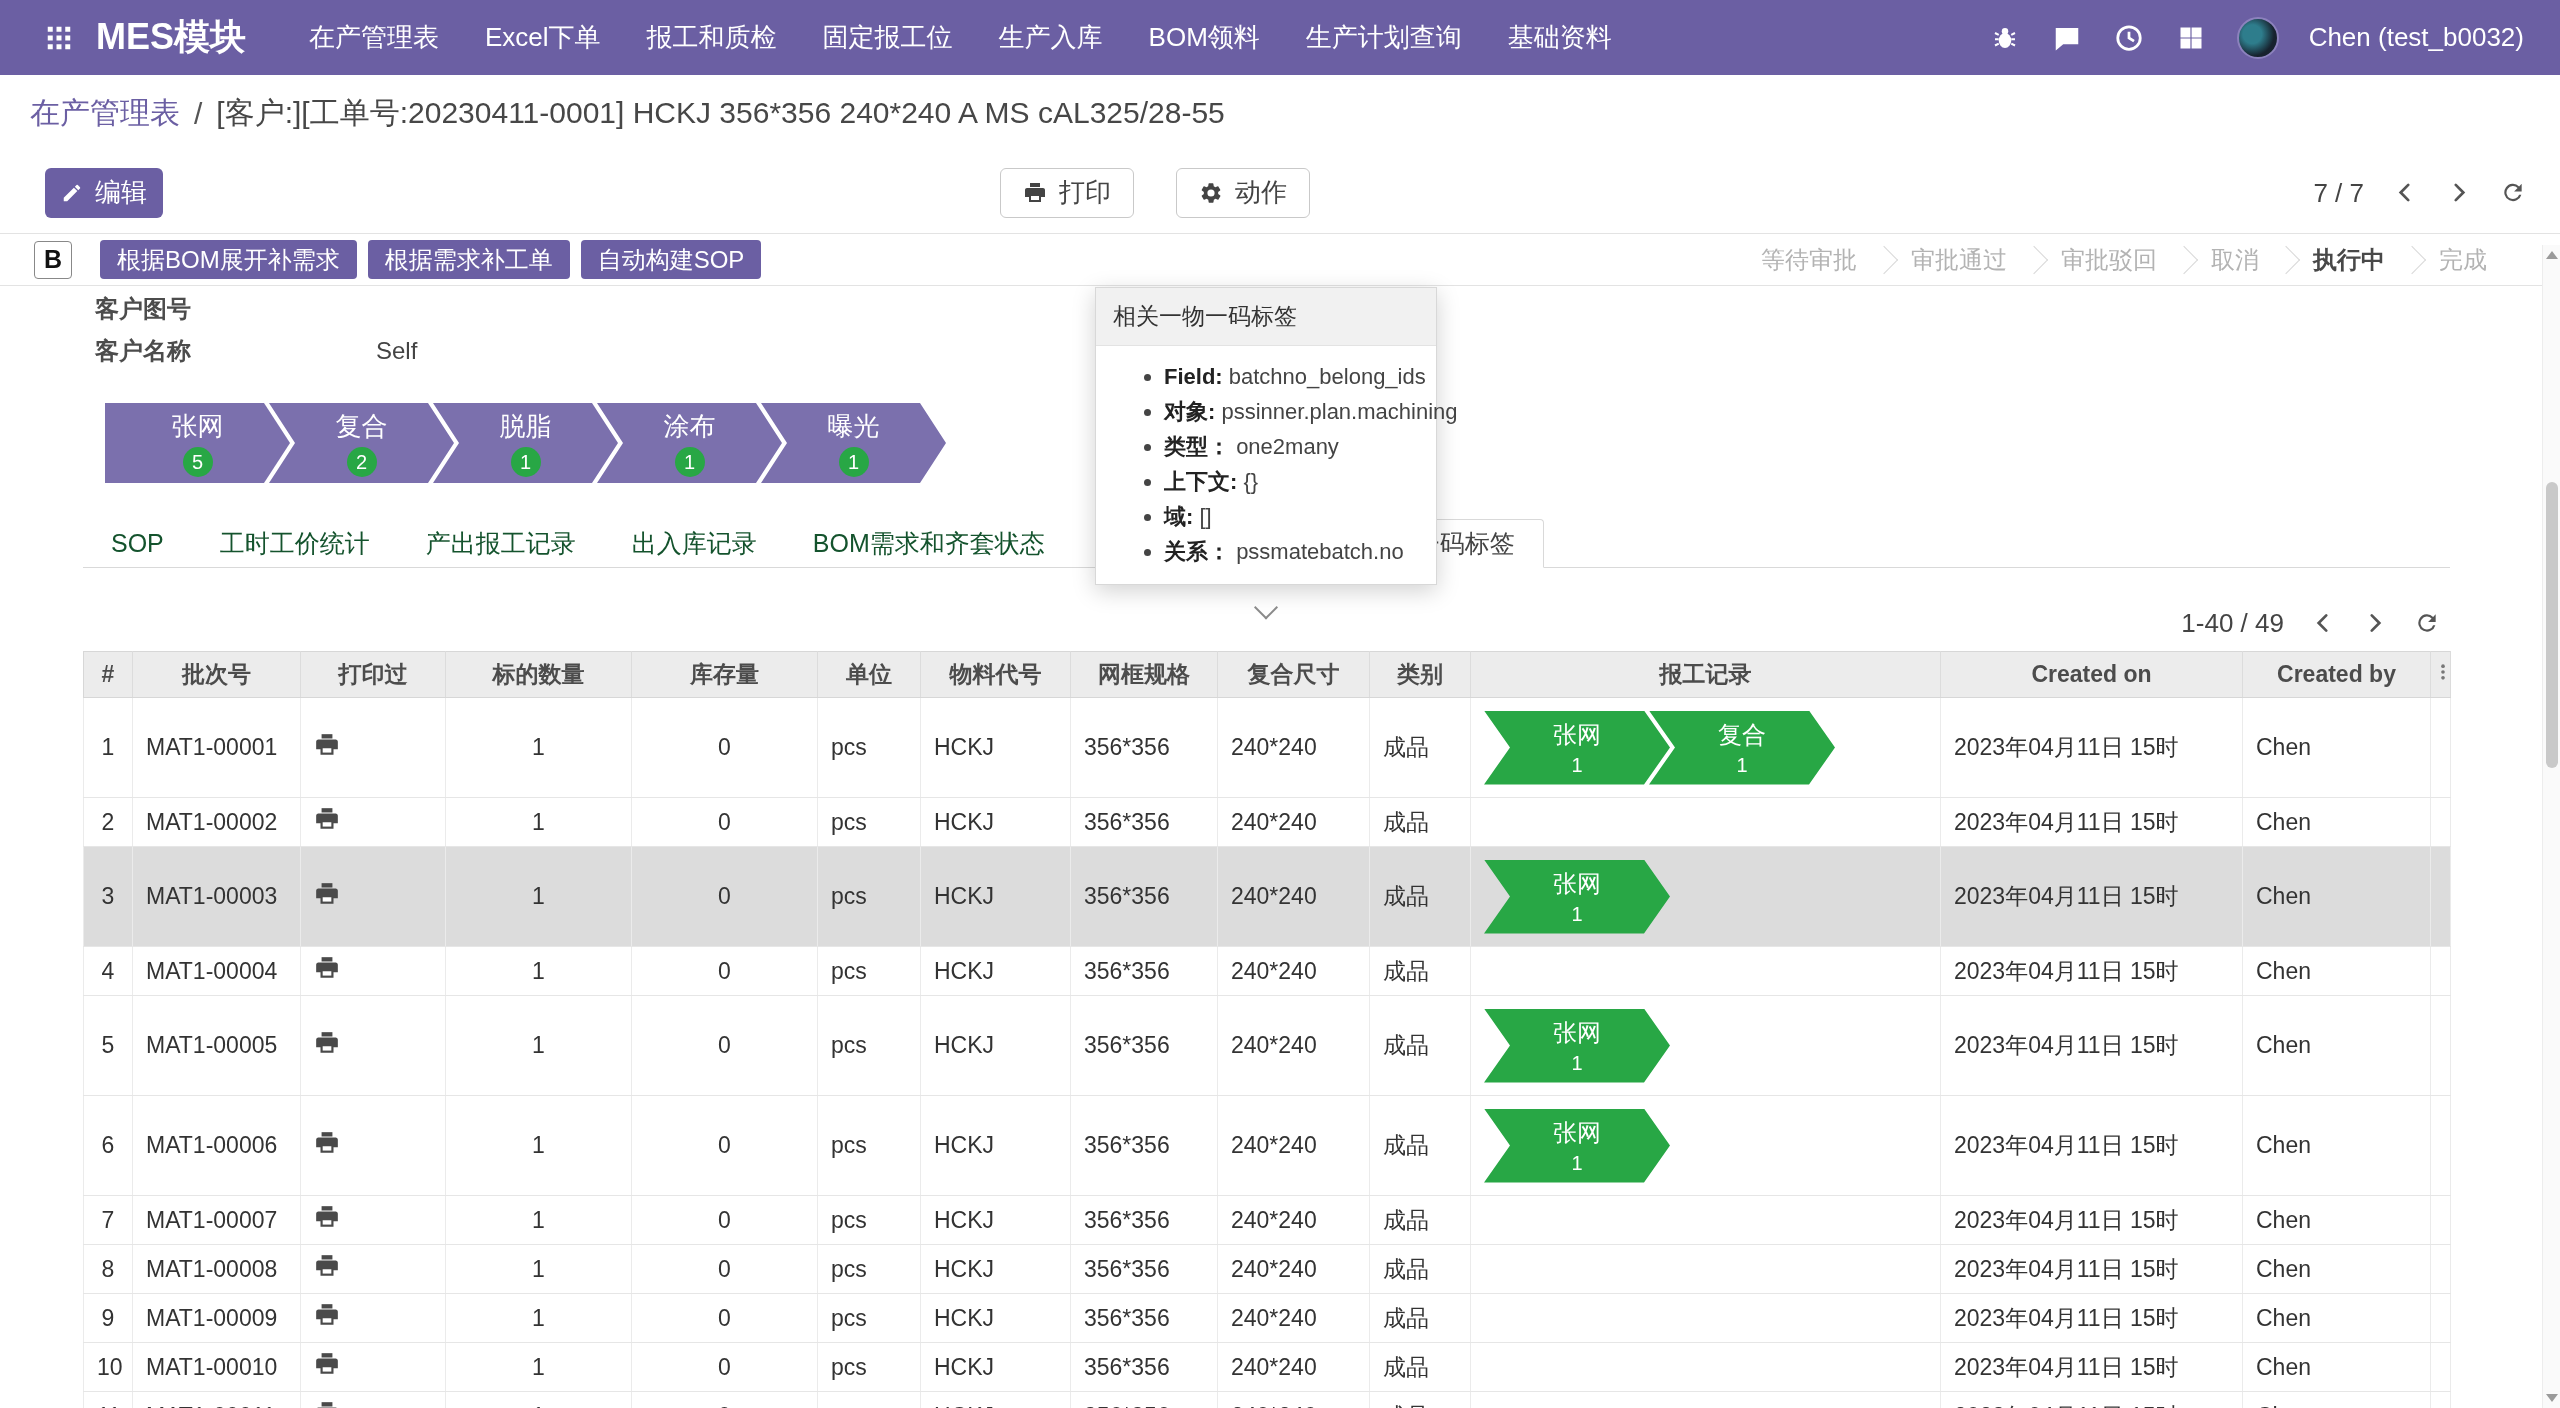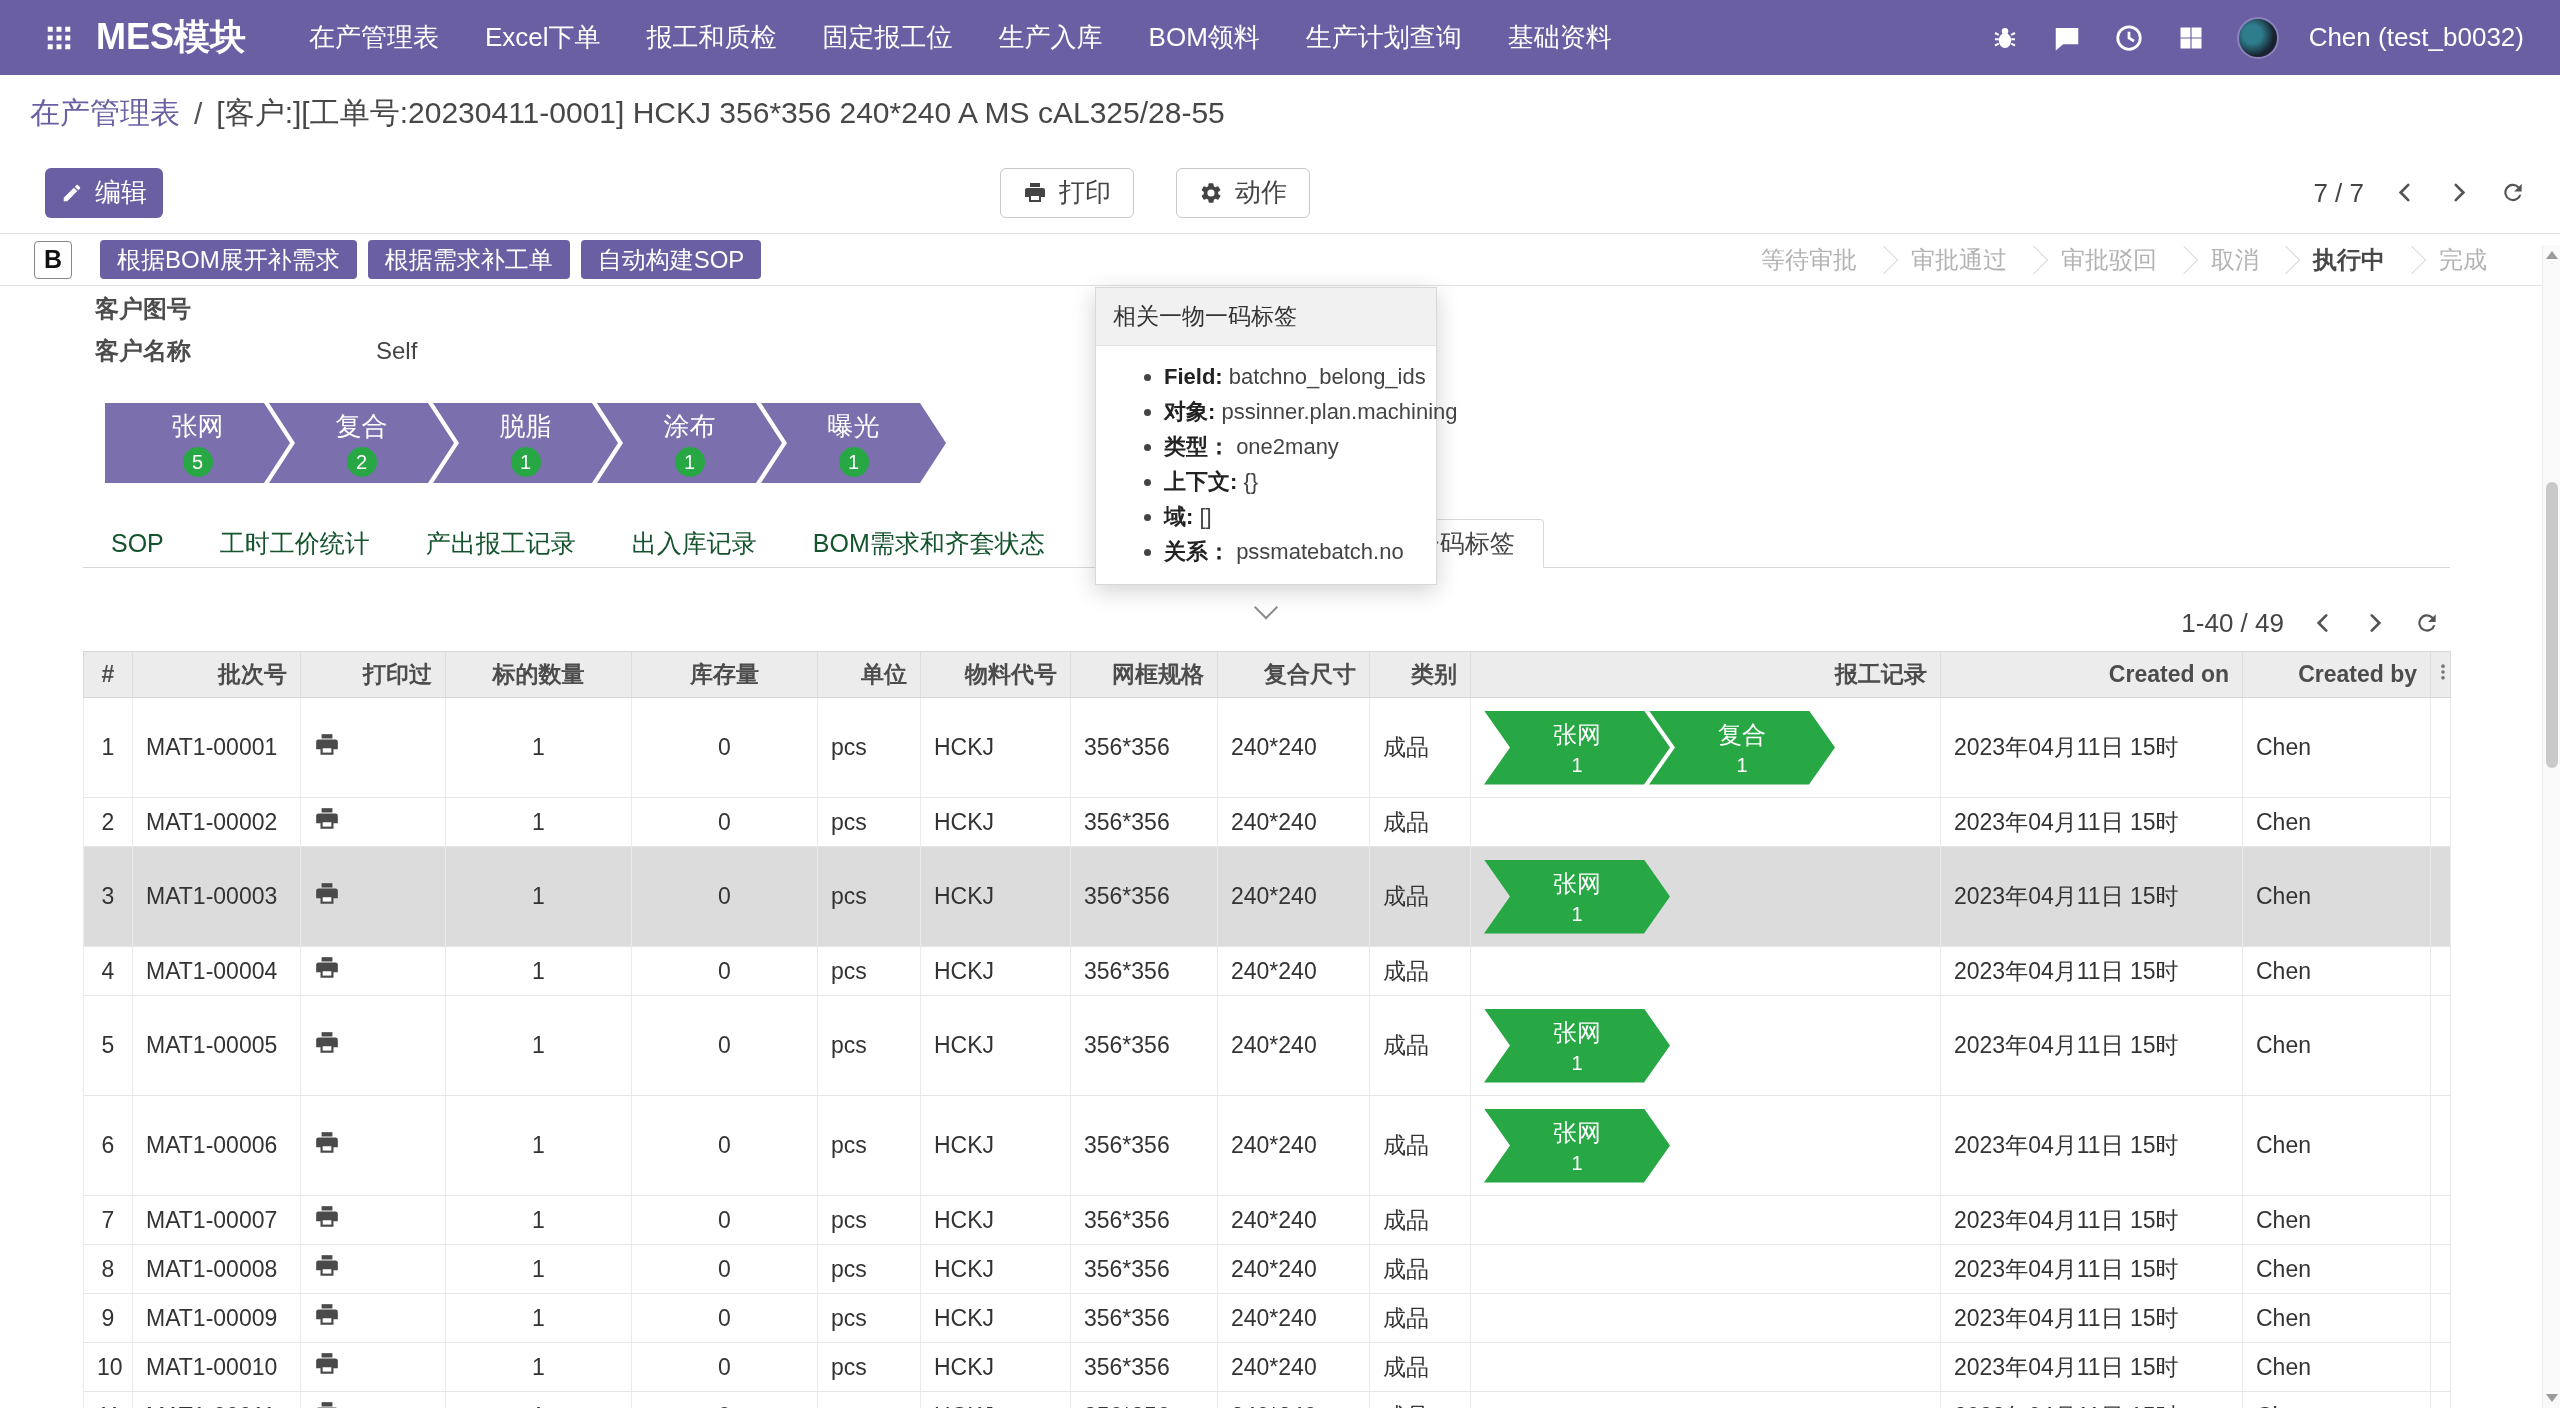--- a/index.html
+++ b/index.html
@@ -89,21 +89,21 @@
     border-right:2.5px solid #8a8a8a;border-bottom:2.5px solid #8a8a8a;transform:translateX(-50%) rotate(45deg);}
 
   
   .list-pager{position:absolute;top:601px;right:120px;height:44px;display:flex;align-items:center;
     gap:26px;font-size:26px;color:#444;z-index:5;}
 
   
   .list-table-wrap{position:absolute;left:83px;top:651px;width:2367px;z-index:4;}
   table{border-collapse:collapse;table-layout:fixed;width:2367px;font-size:23px;color:#333;}
   thead th{background:#ececec;border-top:1px solid #d7d7d7;border-bottom:1px solid #d7d7d7;
-    border-right:1px solid #dcdcdc;height:46px;font-weight:600;color:#4c4c4c;text-align:right;
+    border-right:1px solid #dcdcdc;height:46px;font-weight:600;color:#4c4c4c;text-align:center;
     padding:0 13px;white-space:nowrap;overflow:hidden;cursor:pointer;}
   thead th:first-child{border-left:1px solid #d7d7d7;}
   tbody td{border-right:1px solid #ebebeb;border-bottom:1px solid #e6e6e6;padding:0 13px;height:49px;
     white-space:nowrap;overflow:hidden;vertical-align:middle;}
   tbody td:first-child{border-left:1px solid #ebebeb;}
   tr.tall td{height:100px;}
   tr.highlight td{background:#dcdcdc;}
   th.r,td.r{text-align:center;}
   th.c,td.c{text-align:center;}
   td.work-cell{padding:0 0 0 13px;}

